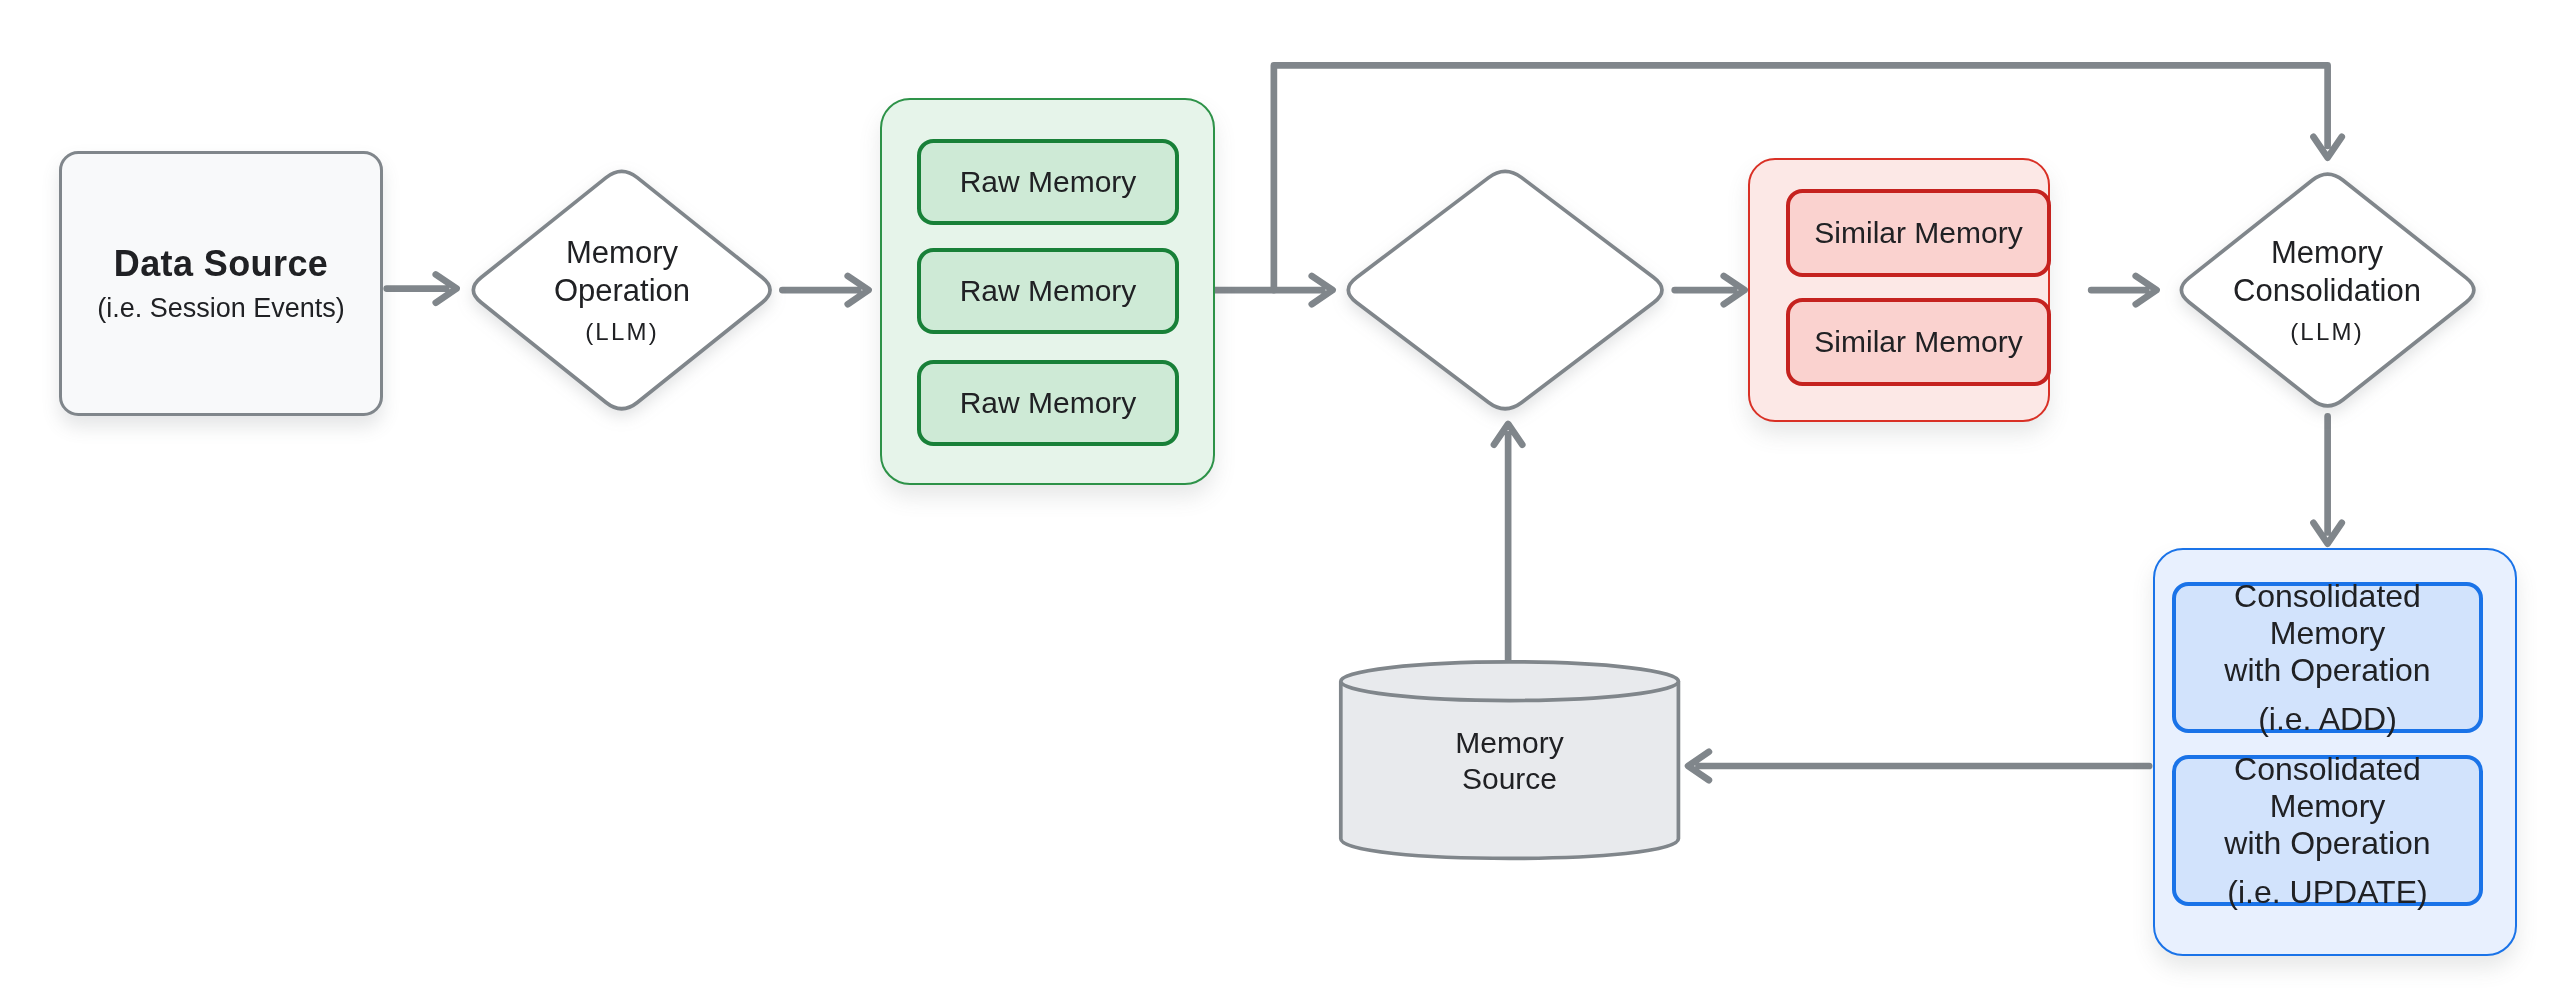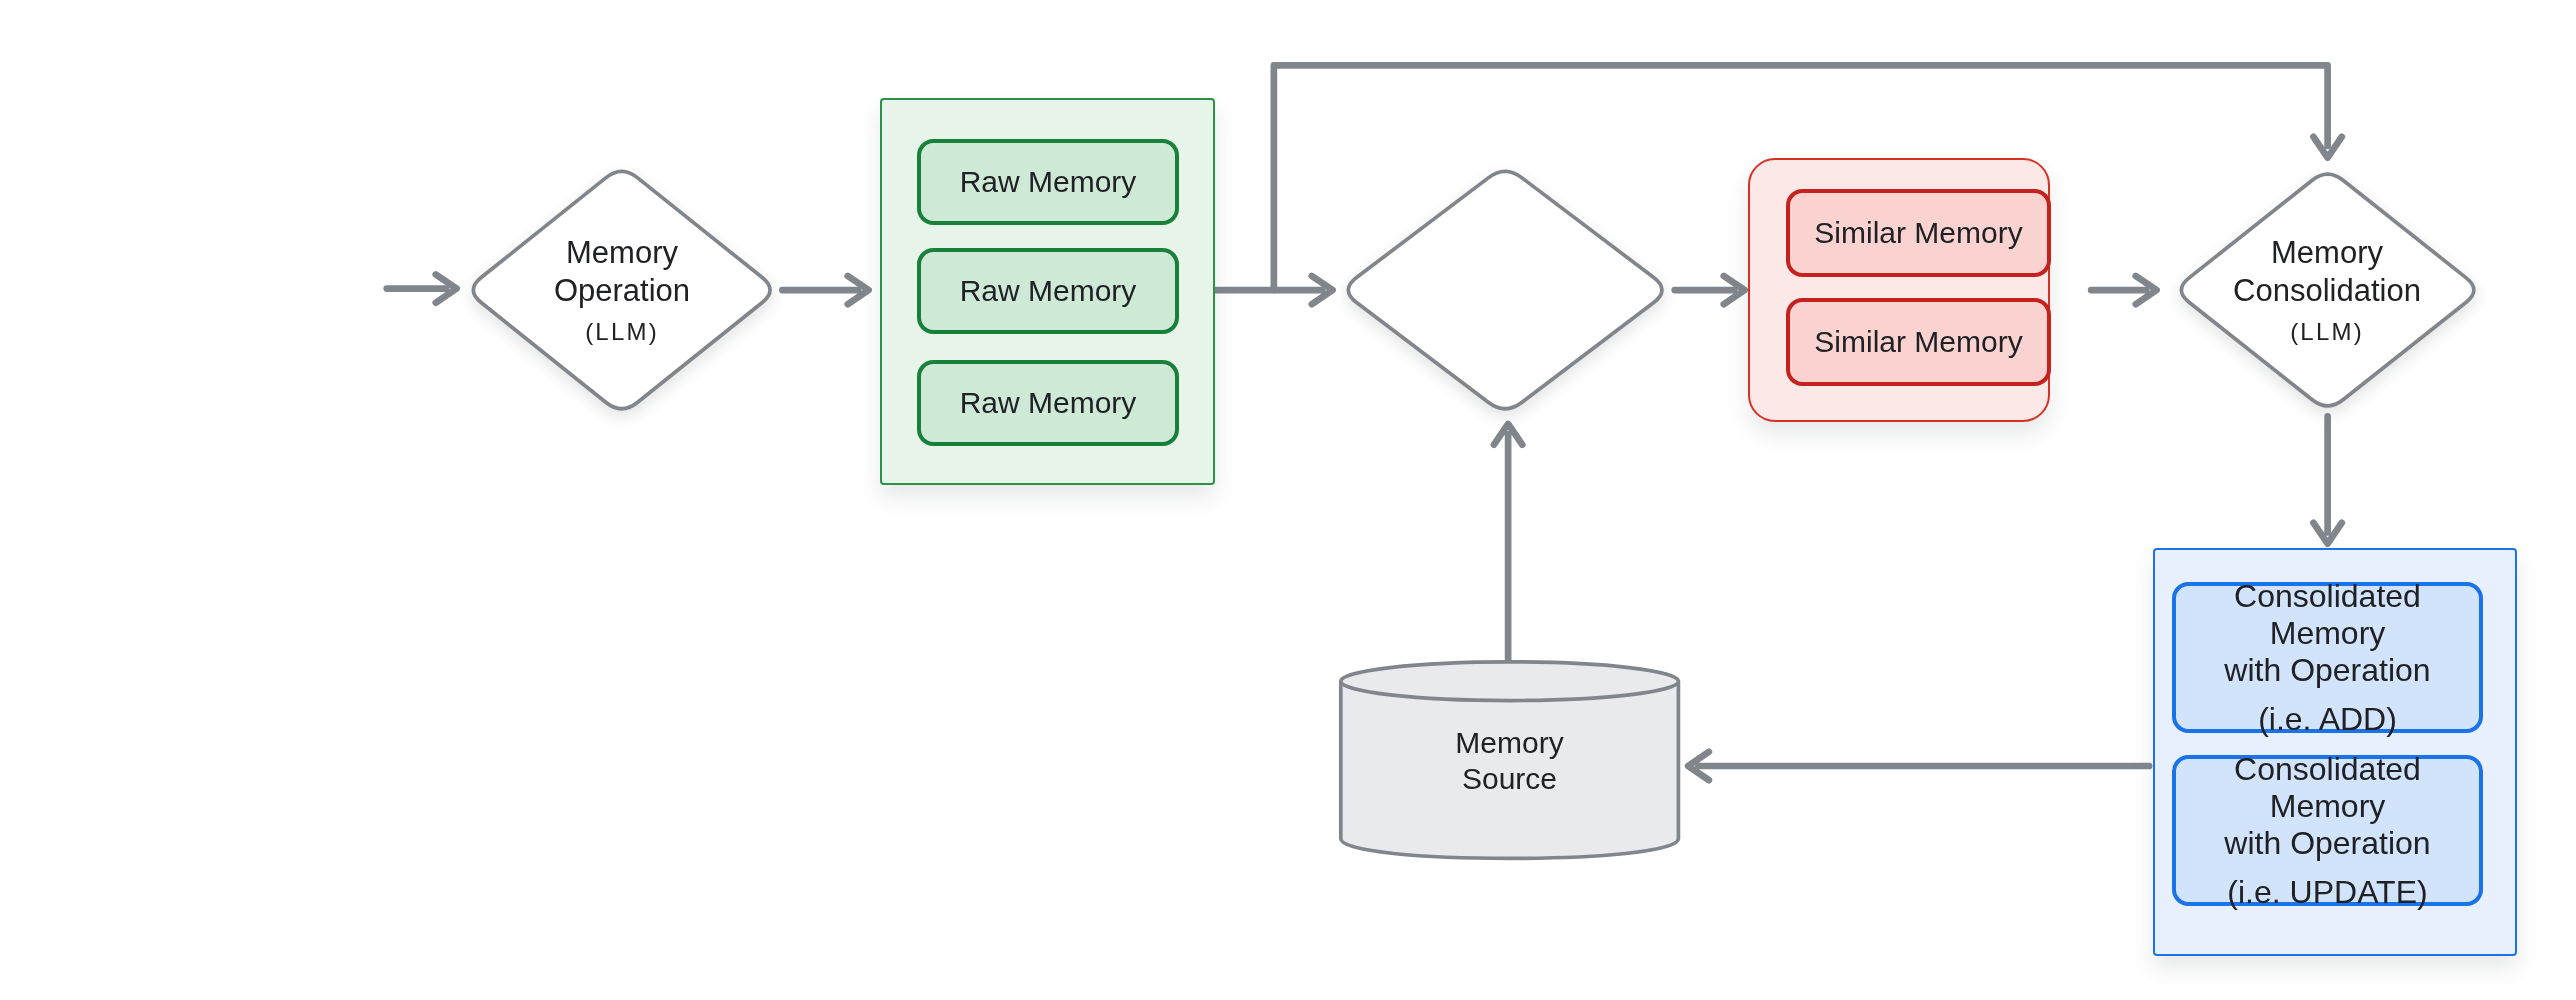--- a/index.html
+++ b/index.html
@@ -35,21 +35,21 @@
   .ds-box {
     left: 59px; top: 151px; width: 324px; height: 265px;
     background: var(--gray_fill);
     border: 3.7px solid var(--shape_stroke);
     border-radius: 19.3px;
     box-shadow: 0 10.4px 18px rgba(95,99,104,0.16);
   }
   .ds-title { font-size: 36px; font-weight: 700; letter-spacing: 0.4px; }
   .ds-sub { font-size: 27px; margin-top: 7.4px; }
 
-  .container-box { position: absolute; z-index: 2; border-radius: 4px; }
+  .container-box { position: absolute; z-index: 2; border-radius: 30px; }
   .green-container {
     left: 880px; top: 98px; width: 335px; height: 387px;
     background: var(--green_fill); border: 2.2px solid var(--green_border);
     box-shadow: 0 12px 21px rgba(95,99,104,0.15);
   }
   .red-container {
     left: 1748px; top: 158px; width: 302px; height: 264px; border-radius: 27px;
     background: var(--red_fill); border: 2.2px solid var(--red_border);
     box-shadow: 0 12px 21px rgba(95,99,104,0.15);
   }
@@ -113,20 +113,24 @@
     <path class="diamond" d="M 815,238.8 Q 836,222 857,238.8 L 1025,373.2 Q 1046,390 1025,406.8 L 857,541.2 Q 836,558 815,541.2 L 647,406.8 Q 626,390 647,373.2 Z"></path>
     <path class="diamond" d="M 2001.8,238.8 Q 2024,222 2046.2,238.8 L 2223.8,373.2 Q 2246,390 2223.8,406.8 L 2046.2,541.2 Q 2024,558 2001.8,541.2 L 1824.2,406.8 Q 1802,390 1824.2,373.2 Z"></path>
     <path class="diamond" d="M 3109.3,242.4 Q 3130,226 3150.7,242.4 L 3316.3,373.6 Q 3337,390 3316.3,406.4 L 3150.7,537.6 Q 3130,554 3109.3,537.6 L 2943.7,406.4 Q 2923,390 2943.7,373.6 Z"></path>
 
     <g>
       <path class="cyl" d="M 1803,916 L 1803,1128 C 1803,1163 2257,1163 2257,1128 L 2257,916"></path>
       <ellipse class="cyl" cx="2030" cy="916" rx="227" ry="26"></ellipse>
     </g>
   </svg>
 
+  <div class="node ds-box">
+    <div class="ds-title">Data Source</div>
+    <div class="ds-sub">(i.e. Session Events)</div>
+  </div>
 
   <div class="label diamond-label dl-extraction">
     <div class="line">Memory</div>
     <div class="line">Operation</div>
     <div class="sub">(LLM)</div>
   </div>
 
   <div class="container-box green-container">
     <div class="chip green-chip c1">
       <span>Raw Memory</span>

